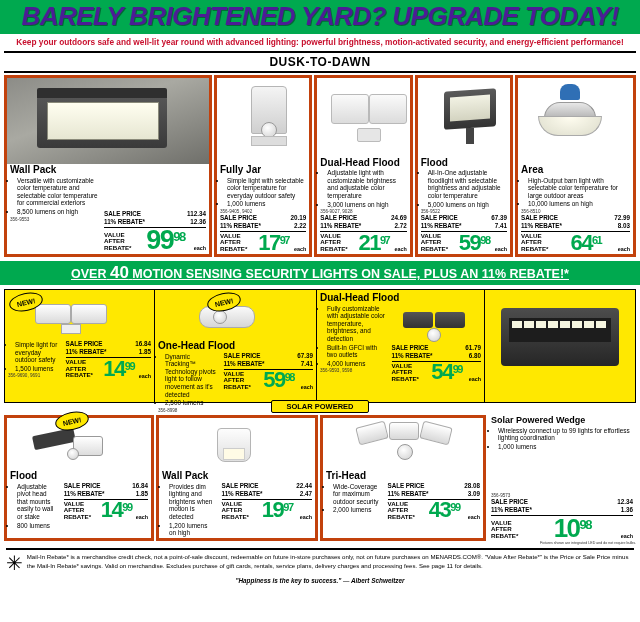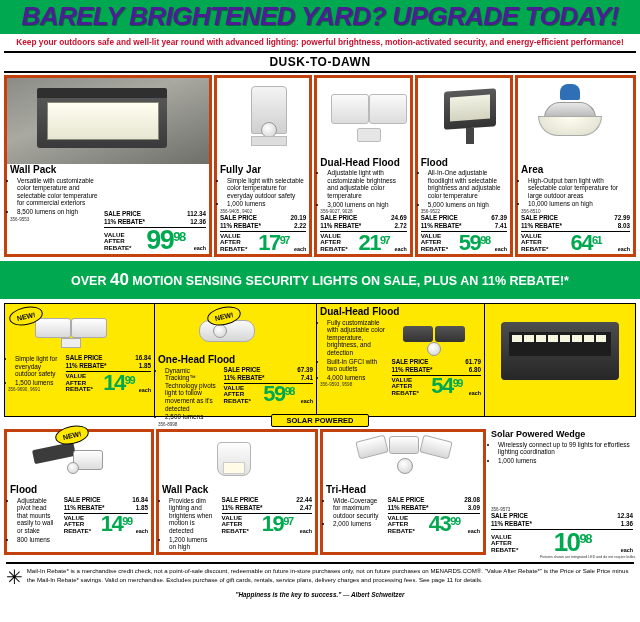--- a/index.html
+++ b/index.html
@@ -47,22 +47,23 @@
     letter-spacing: 0.5px;
     padding: 2px 0;
     margin: 2px 4px 0 4px;
   }
   .green-bar {
     background: #00a94f;
     color: #fff;
     text-align: center;
     font-weight: bold;
     font-size: 12.5px;
-    padding: 9px 0;
+    padding: 2px 0;
     margin: 4px 0 4px 0;
+    text-decoration: underline;
   }
   .green-bar .big { font-size: 17px; }
 
   
   .row { display: flex; padding: 0 4px; gap: 2px; }
 
   .card {
     border: 3px solid #c2410c;
     position: relative;
     background: #fff;

